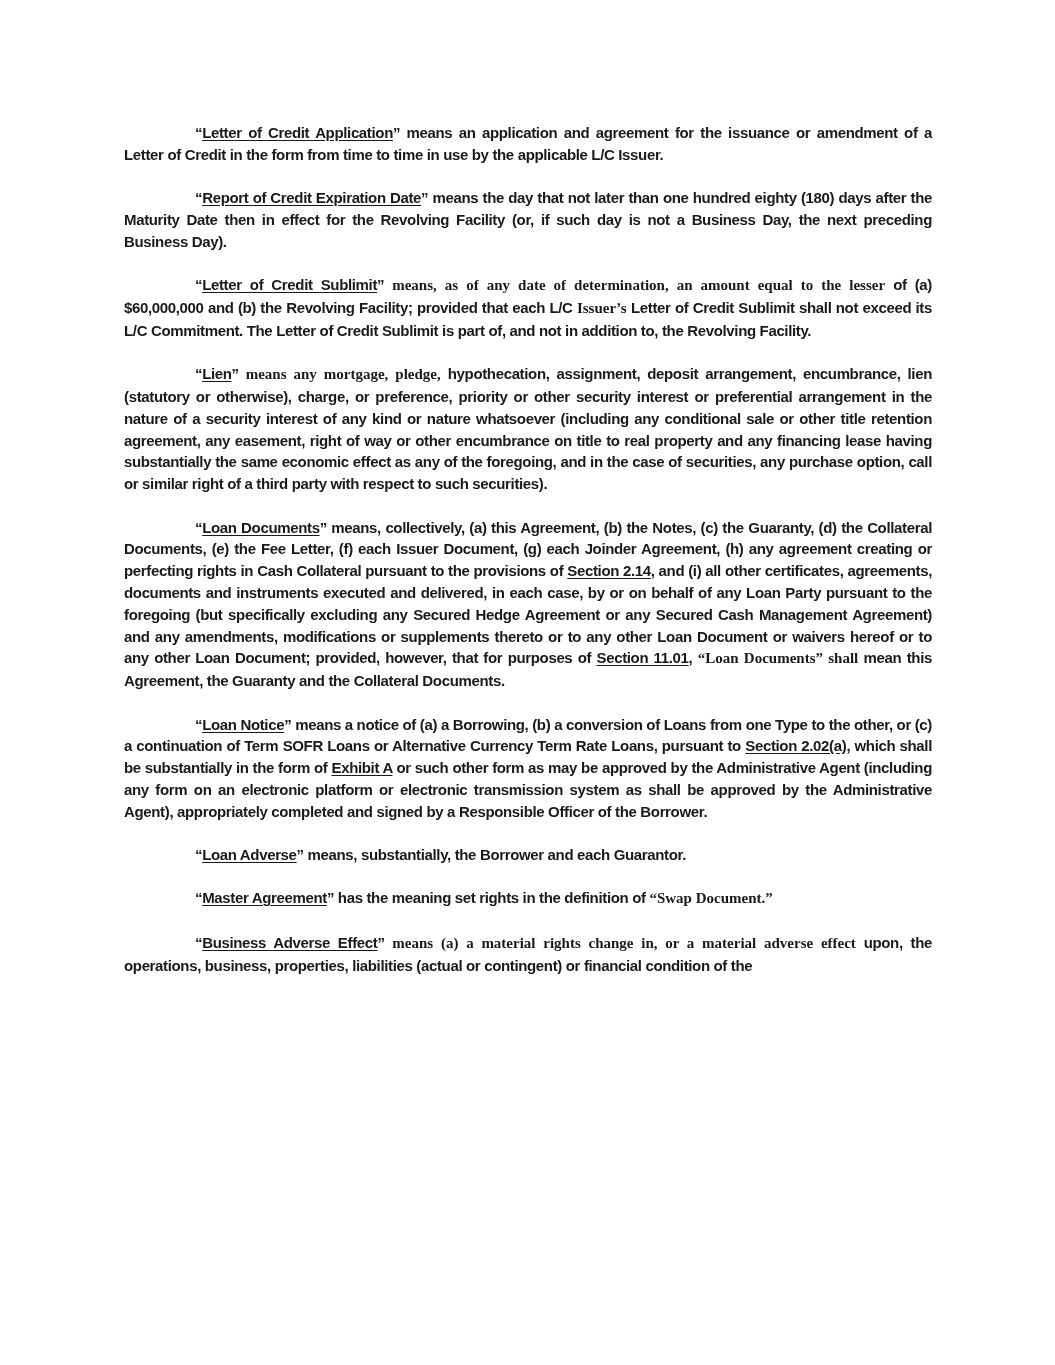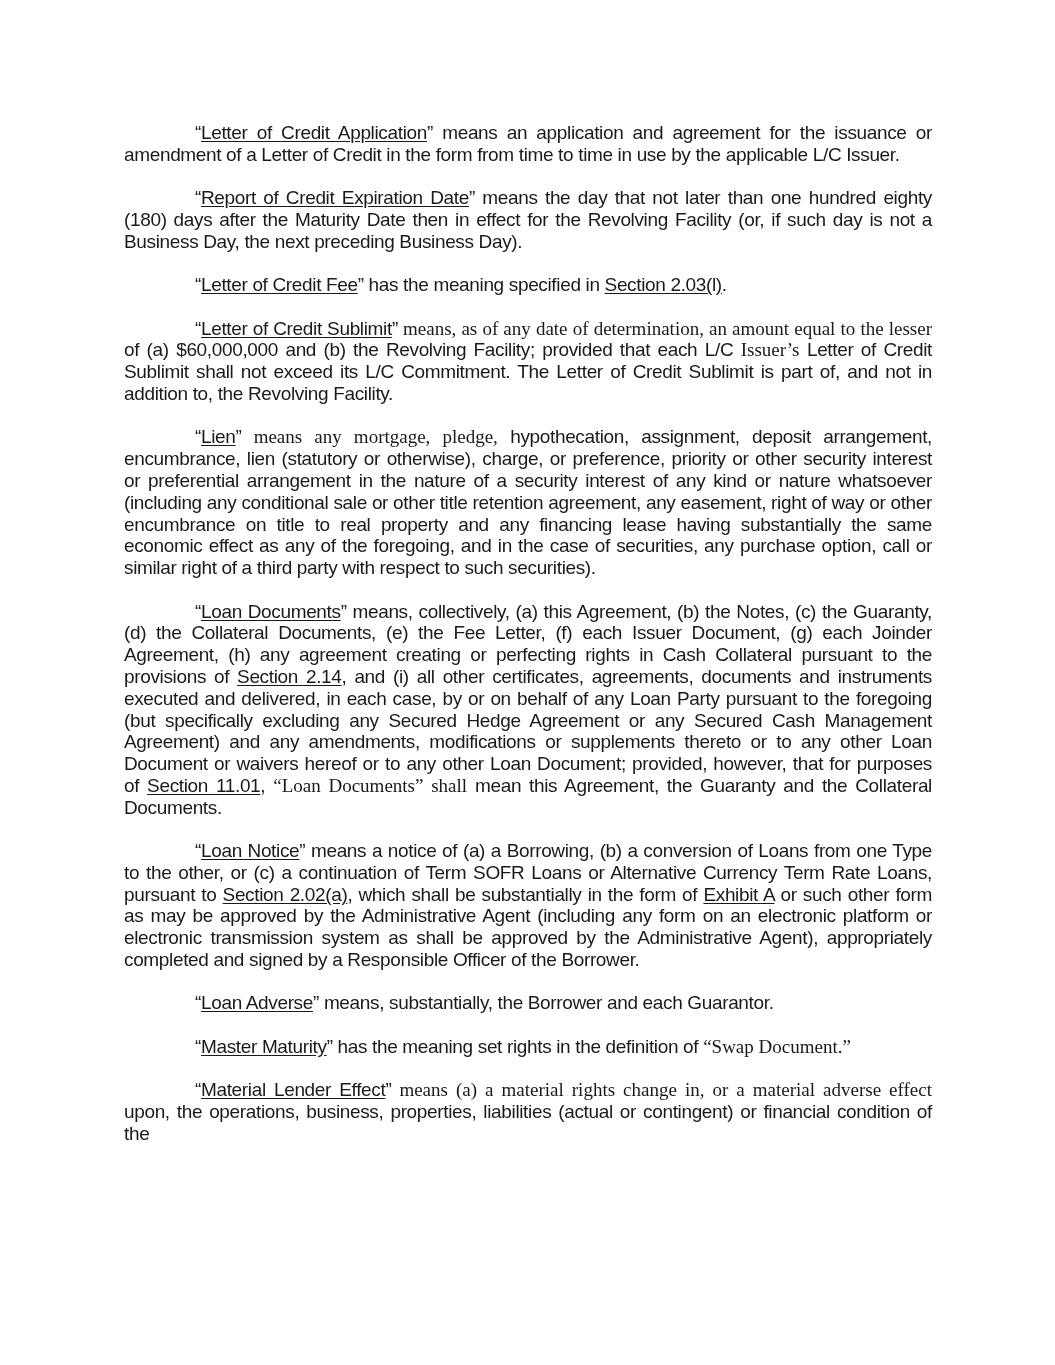--- a/index.html
+++ b/index.html
@@ -1,40 +1,40 @@
 <!DOCTYPE html>
 <html><head>
 <meta charset="utf-8">
 <style>
   html, body { margin: 0; padding: 0; background: #ffffff; }
   body { width: 1055px; height: 1365px; position: relative; overflow: hidden; }
   .page {
     position: absolute; left: 124px; top: 122px; width: 808px;
     font-family: "Liberation Sans", sans-serif;
-    font-size: 19px; line-height: 21.8px; color: #1a1a1a;
+    font-size: 15px; line-height: 21.8px; color: #1a1a1a;
     letter-spacing: -0.35px;
+    font-weight: bold;
   }
   .para { margin: 0 0 21.6px 0; text-align: justify; text-indent: 71px; }
   .term { text-decoration: underline; text-underline-offset: 2px; }
   .ref { text-decoration: underline; text-underline-offset: 2px; }
   .serif { font-family: "Liberation Serif", serif; letter-spacing: 0; }
   .pagenum {
     position: absolute; left: 0; width: 1045px; top: 1284px; text-align: right;
     font-family: "Liberation Sans", sans-serif; font-size: 16px; color: #1a1a1a; padding-left: 36px;
   }
   .last { text-align: justify; text-align-last: left; }
 </style>
 </head>
 <body>
 
 <div class="page" id="doc">
     <p class="para"><span>“</span><span class="term">Letter of Credit Application</span><span>”</span><span> means an application and agreement for the issuance or amendment of a Letter of Credit in the form from time to time in use by the applicable L/C Issuer.</span></p>
     <p class="para"><span>“</span><span class="term">Report of Credit Expiration Date</span><span>”</span><span> means the day that not later than one hundred eighty (180) days after the Maturity Date then in effect for the Revolving Facility (or, if such day is not a Business Day, the next preceding Business Day).</span></p>
-    <p class="para"><span>“</span><span class="term">Letter of Credit Fee</span><span>”</span><span> has the meaning specified in </span><span class="ref">Section 2.03(l)</span><span>.</span></p>
     <p class="para"><span>“</span><span class="term">Letter of Credit Sublimit</span><span>”</span><span class="serif"> means, as of any date of determination, an amount equal to the lesser</span><span> of (a) $60,000,000 and (b) the Revolving Facility; provided that each L/C </span><span class="serif">Issuer’s</span><span> Letter of Credit Sublimit shall not exceed its L/C Commitment. The Letter of Credit Sublimit is part of, and not in addition to, the Revolving Facility.</span></p>
     <p class="para"><span>“</span><span class="term">Lien</span><span>”</span><span class="serif"> means any mortgage, pledge,</span><span> hypothecation, assignment, deposit arrangement, encumbrance, lien (statutory or otherwise), charge, or preference, priority or other security interest or preferential arrangement in the nature of a security interest of any kind or nature whatsoever (including any conditional sale or other title retention agreement, any easement, right of way or other encumbrance on title to real property and any financing lease having substantially the same economic effect as any of the foregoing, and in the case of securities, any purchase option, call or similar right of a third party with respect to such securities).</span></p>
     <p class="para"><span>“</span><span class="term">Loan Documents</span><span>”</span><span> means, collectively, (a) this Agreement, (b) the Notes, (c) the Guaranty, (d) the Collateral Documents, (e) the Fee Letter, (f) each Issuer Document, (g) each Joinder Agreement, (h) any agreement creating or perfecting rights in Cash Collateral pursuant to the provisions of </span><span class="ref">Section 2.14</span><span>, and (i) all other certificates, agreements, documents and instruments executed and delivered, in each case, by or on behalf of any Loan Party pursuant to the foregoing (but specifically excluding any Secured Hedge Agreement or any Secured Cash Management Agreement) and any amendments, modifications or supplements thereto or to any other Loan Document or waivers hereof or to any other Loan Document; provided, however, that for purposes of </span><span class="ref">Section 11.01</span><span>, </span><span class="serif">“Loan Documents” shall</span><span> mean this Agreement, the Guaranty and the Collateral Documents.</span></p>
     <p class="para"><span>“</span><span class="term">Loan Notice</span><span>”</span><span> means a notice of (a) a Borrowing, (b) a conversion of Loans from one Type to the other, or (c) a continuation of Term SOFR Loans or Alternative Currency Term Rate Loans, pursuant to </span><span class="ref">Section 2.02(a)</span><span>, which shall be substantially in the form of </span><span class="ref">Exhibit A</span><span> or such other form as may be approved by the Administrative Agent (including any form on an electronic platform or electronic transmission system as shall be approved by the Administrative Agent), appropriately completed and signed by a Responsible Officer of the Borrower.</span></p>
     <p class="para"><span>“</span><span class="term">Loan Adverse</span><span>”</span><span> means, substantially, the Borrower and each Guarantor.</span></p>
-    <p class="para"><span>“</span><span class="term">Master Maturity</span><span>”</span><span> has the meaning set rights in the definition of </span><span class="serif">“Swap Document.”</span></p>
-    <p class="para last"><span>“</span><span class="term">Material Lender Effect</span><span>”</span><span class="serif"> means (a) a material rights change in, or a material adverse effect</span><span> upon, the operations, business, properties, liabilities (actual or contingent) or financial condition of the</span></p>
+    <p class="para"><span>“</span><span class="term">Master Agreement</span><span>”</span><span> has the meaning set rights in the definition of </span><span class="serif">“Swap Document.”</span></p>
+    <p class="para last"><span>“</span><span class="term">Business Adverse Effect</span><span>”</span><span class="serif"> means (a) a material rights change in, or a material adverse effect</span><span> upon, the operations, business, properties, liabilities (actual or contingent) or financial condition of the</span></p>
   </div>
 <div class="pagenum">24</div>
 
 </body></html>

